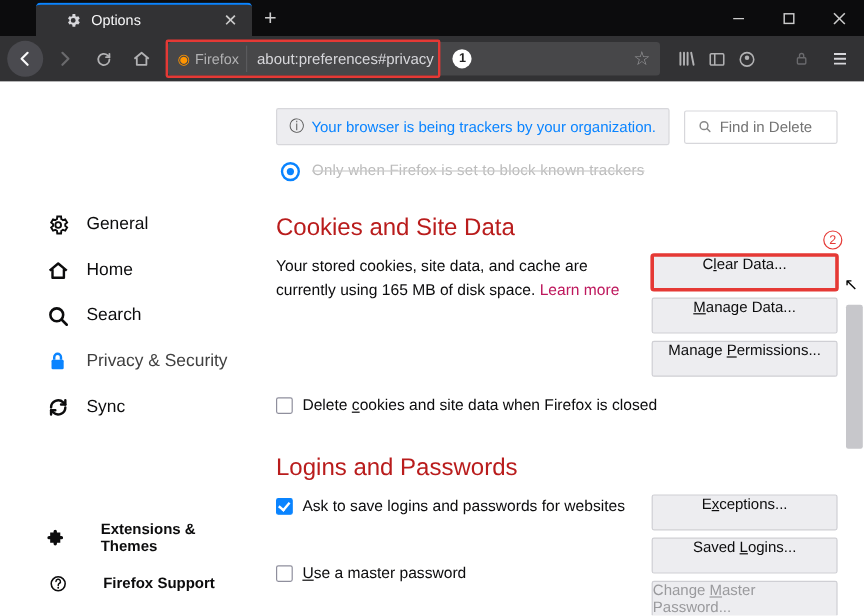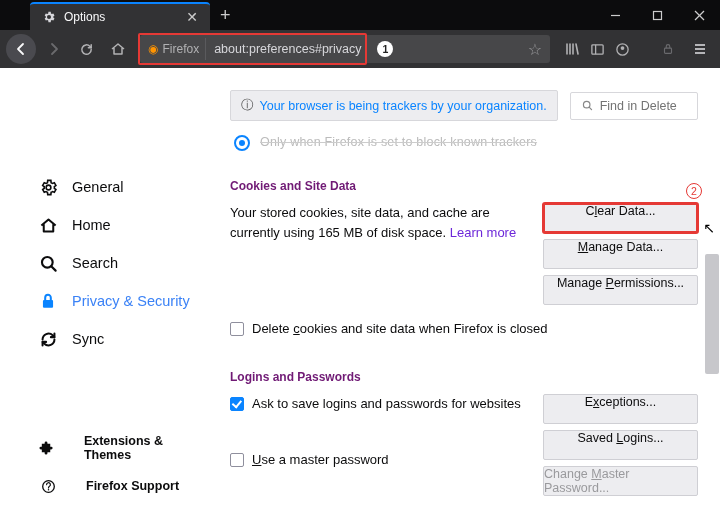--- a/index.html
+++ b/index.html
@@ -1,19 +1,19 @@
 <!DOCTYPE html>
 <html><head>
 <meta charset="utf-8">
 <style>
 * { margin: 0; padding: 0; box-sizing: border-box; font-family: "Segoe UI", Arial, sans-serif; }
 body { width: 720px; height: 513px; background: #fff; overflow: hidden; position: relative; }
 
 .titlebar { height: 30px; background: #0c0c0d; display: flex; align-items: stretch; }
-.tab { display: flex; align-items: center; background: #323234; border-top: 2px solid #0a84ff; padding: 0 8px 0 12px; min-width: 180px; gap: 8px; color: #f9f9fa; font-size: 12px; border-top-left-radius: 4px; border-top-right-radius: 4px; margin-left: 30px; margin-top: 2px; }
+.tab { display: flex; align-items: center; background: #323234; border-top: 2px solid #0a84ff; padding: 0 8px 0 24px; min-width: 180px; gap: 8px; color: #f9f9fa; font-size: 12px; border-top-left-radius: 4px; border-top-right-radius: 4px; margin-left: 30px; margin-top: 2px; }
 .tab .gear { width: 14px; height: 14px; }
 .tab-close { color: #ccc; font-size: 14px; margin-left: auto; padding: 0 4px; }
 .newtab { color: #ccc; font-size: 18px; display: flex; align-items: center; padding: 0 10px; }
 .win-controls { margin-left: auto; display: flex; }
 .win-btn { width: 42px; display: flex; align-items: center; justify-content: center; color: #ccc; }
 
 .toolbar { height: 38px; background: #323234; display: flex; align-items: center; padding: 0 6px; gap: 4px; }
 .tbtn { width: 28px; height: 28px; display: flex; align-items: center; justify-content: center; color: #b1b1b3; border-radius: 3px; }
 .tbtn.back { background: #4a4a4f; border-radius: 50%; width: 30px; height: 30px; }
 .tbtn.dim { color: #6a6a6d; }
@@ -22,40 +22,40 @@
 .ff-id { display: flex; align-items: center; gap: 4px; padding: 0 6px; color: #b1b1b3; font-size: 12px; border-right: 1px solid #5a5a5d; height: 22px; }
 .ff-logo { color: #ff9400; font-size: 12px; }
 .urltext { color: #d7d7db; font-size: 12.5px; padding-left: 8px; }
 .url-badge { width: 16px; height: 16px; border-radius: 50%; background: #fff; color: #222; font-size: 10.5px; font-weight: 600; display: flex; align-items: center; justify-content: center; margin-left: 10px; }
 .url-right { margin-left: auto; display: flex; align-items: center; gap: 12px; padding-right: 8px; color: #9a9a9d; }
 .tool-right { display: flex; align-items: center; gap: 10px; color: #b1b1b3; margin: 0 6px; }
 
 .content { display: flex; height: calc(513px - 68px); background: #fff; }
 .sidebar { width: 210px; padding-top: 100px; }
 .nav-item { display: flex; align-items: center; gap: 14px; padding: 9px 10px 9px 38px; font-size: 14.5px; color: #0c0c0d; cursor: pointer; }
-.nav-item.active { color: #3b82f6; }
+.nav-item.active { color: #404040; }
 .nav-item .nicon { width: 20px; height: 20px; display: flex; align-items: center; justify-content: center; }
 .nav-bottom { position: absolute; bottom: 10px; left: 0; width: 210px; }
 .nav-bottom .nav-item { font-size: 12.5px; padding: 7px 10px 7px 38px; gap: 28px; font-weight: bold; }
 
 .main { flex: 1; position: relative; padding: 22px 22px 0 20px; overflow: hidden; }
 .topbar { display: flex; gap: 12px; align-items: center; margin-bottom: 14px; }
 .managed { border: 1px solid #d7d7db; background: #ededf0; padding: 6px 10px; font-size: 12.5px; color: #0a84ff; display: flex; align-items: center; gap: 6px; border-radius: 2px; }
 .managed .info { color: #555; }
 .findbox { border: 1px solid #d7d7db; padding: 6px 10px; font-size: 12.5px; color: #737373; display: flex; align-items: center; gap: 6px; flex: 1; border-radius: 2px; }
 
 .stale-row { display: flex; align-items: flex-start; gap: 10px; color: #888; font-size: 12.5px; margin-bottom: 28px; padding-left: 4px; }
 .radio-ghost { width: 16px; height: 16px; border: 2px solid #0a84ff; border-radius: 50%; display: inline-flex; align-items: center; justify-content: center; }
 .radio-ghost::after { content: ""; width: 6px; height: 6px; background: #0a84ff; border-radius: 50%; }
 .stale-text { text-decoration: line-through; text-decoration-color: #ccc; color: #bbb; letter-spacing: .2px; filter: blur(.4px); }
 
-h2.section { font-size: 12px; font-weight: 700; color: #701a75; margin-bottom: 10px; }
+h2.section { font-size: 20px; font-weight: 400; color: #b91c1c; margin-bottom: 10px; }
 .section-body { display: flex; gap: 14px; }
 .section-text { flex: 1; font-size: 13px; color: #0c0c0d; line-height: 1.55; }
-.section-text a { color: #6d28d9; text-decoration: none; }
+.section-text a { color: #be185d; text-decoration: none; }
 .btn-col { width: 155px; display: flex; flex-direction: column; gap: 6px; position: relative; }
 .btn { background: #ededf0; border: 1px solid #cfcfd4; height: 30px; font-size: 12.5px; color: #0c0c0d; display: flex; align-items: flex-start; justify-content: center; cursor: pointer; border-radius: 2px; }
 .btn.disabled { color: #9a9a9d; }
 .btn.highlight { outline: 3px solid #e53935; outline-offset: -2px; }
 .callout-num { position: absolute; top: -20px; right: -4px; width: 16px; height: 16px; border: 1px solid #e53935; border-radius: 50%; font-size: 10.5px; color: #e53935; display: flex; align-items: center; justify-content: center; background: #fff; }
 .cursor { position: absolute; right: -18px; top: 16px; font-size: 14px; color: #000; pointer-events: none; }
 
 .check-row { display: flex; align-items: center; gap: 8px; font-size: 13px; color: #0c0c0d; margin-top: 16px; }
 .cbox { width: 14px; height: 14px; border: 1px solid #8f8f9d; border-radius: 2px; display: inline-flex; align-items: center; justify-content: center; background: #fff; }
 .cbox.checked { background: #0a84ff; border-color: #0a84ff; }

